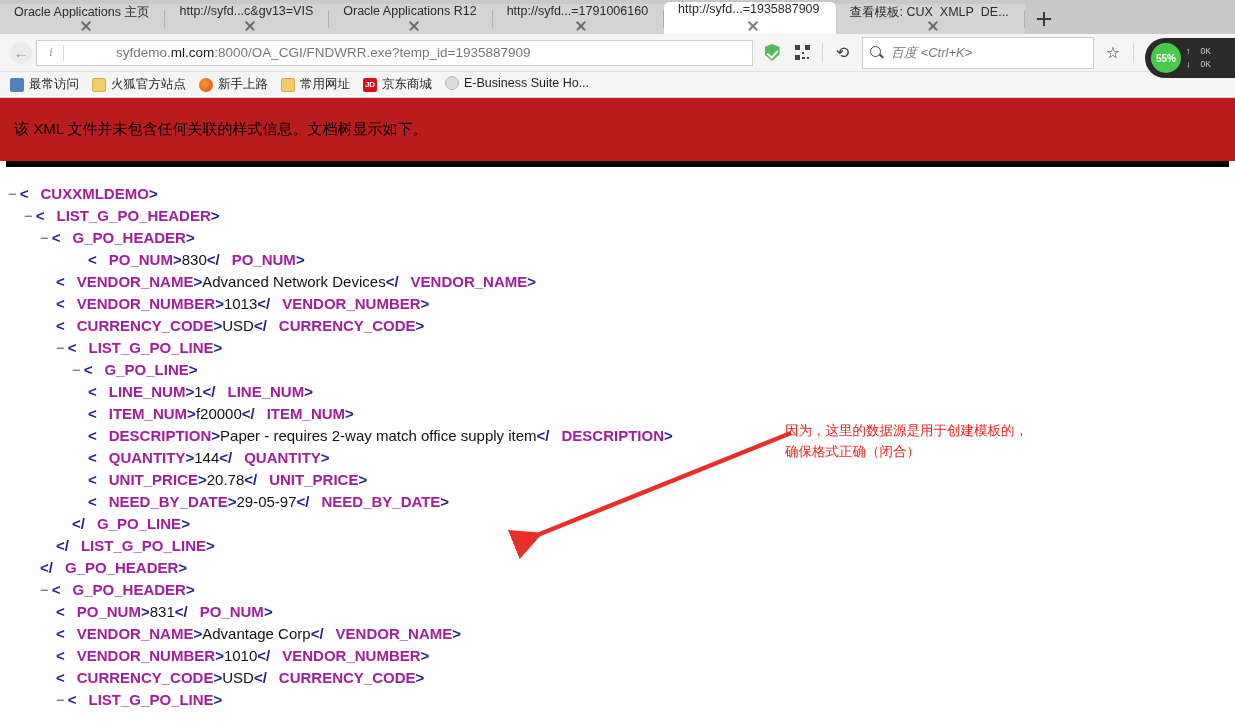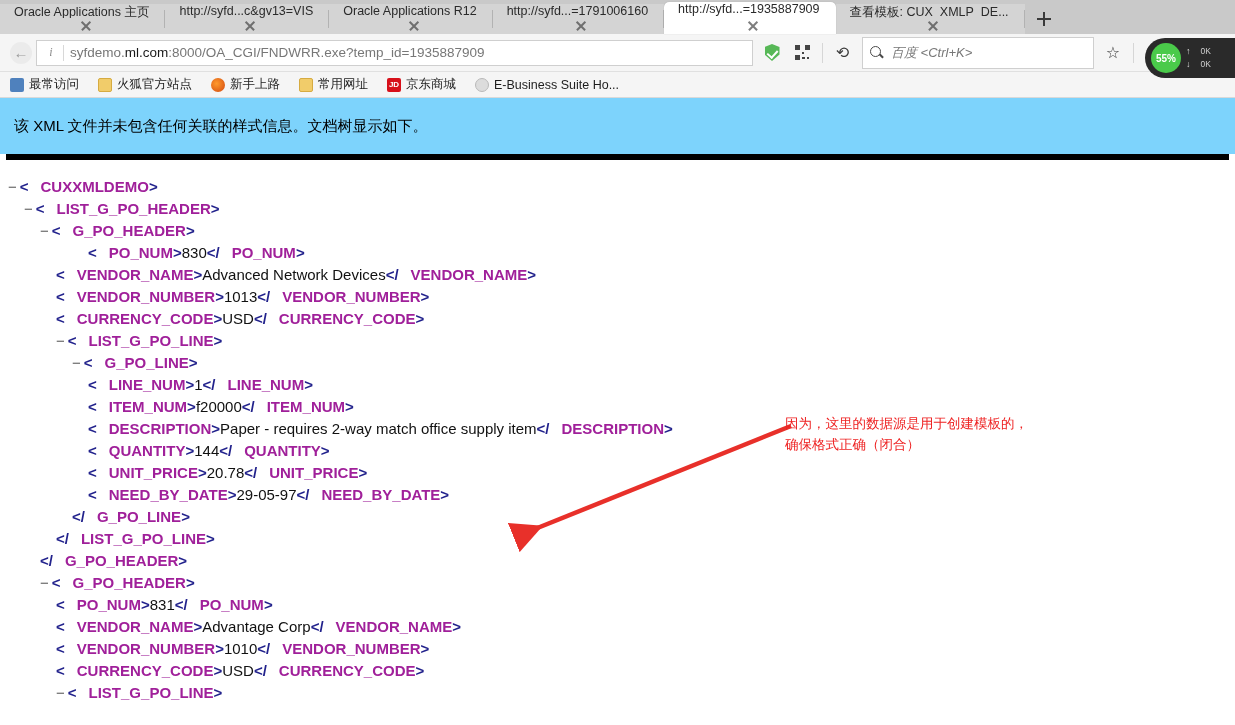--- a/index.html
+++ b/index.html
@@ -133,20 +133,21 @@
   .url-sep {
     width: 1px; height: 16px; background: #d8d8d8;
     margin: 0 6px 0 2px; flex: 0 0 auto;
   }
   .url-text {
     font-size: 13.5px;
     color: #777777;
     white-space: nowrap;
     overflow: hidden;
     flex: 1 1 auto;
+    margin-left: 46px;
   }
   .url-text .host-strong { color: #1a1a1a; }
 
   .shield {
     width: 15px; height: 17px;
     background: #57b857;
     position: relative;
     flex: 0 0 auto;
     clip-path: polygon(50% 0, 100% 18%, 100% 62%, 50% 100%, 0 62%, 0 18%);
   }
@@ -284,22 +285,22 @@
     line-height: 1;
   }
   .ico-blue { background: #4f81bd; }
   .ico-folder { background: #f1cc6a; border: 1px solid #d6ab41; }
   .ico-fox { background: radial-gradient(circle at 40% 40%, #ff9a2e, #d2480f); border-radius: 50%; }
   .ico-jd { background: #d7101a; font-weight: bold; font-size: 8px; }
   .ico-globe { background: #dcdcdc; border-radius: 50%; border: 1px solid #b9b9b9; color: #6c6c6c; }
 
   
   .notice {
-    height: 56px;
-    background: #7dd3fc;
+    height: 63px;
+    background: #b91c1c;
     display: flex;
     align-items: center;
     padding-left: 14px;
     font-size: 15px;
     color: #000;
   }
   .rule {
     height: 6px;
     background: #000000;
     margin: 0 6px;
@@ -433,21 +434,21 @@
         <span>0K</span>
       </div>
       <div class="meter-row">
         <span class="meter-arrow">↓</span>
         <span>0K</span>
       </div>
     </div>
   </div>
 
   <div class="bookmarks">
-    <div id="bookmarks-host" style="display:flex;align-items:center;gap:9px;">
+    <div id="bookmarks-host" style="display:flex;align-items:flex-start;gap:3px;">
         <div class="bm">
           <span class="bm-ico ico-blue"></span>
           <span>最常访问</span>
         </div>
         <div class="bm">
           <span class="bm-ico ico-folder"></span>
           <span>火狐官方站点</span>
         </div>
         <div class="bm">
           <span class="bm-ico ico-fox"></span>

